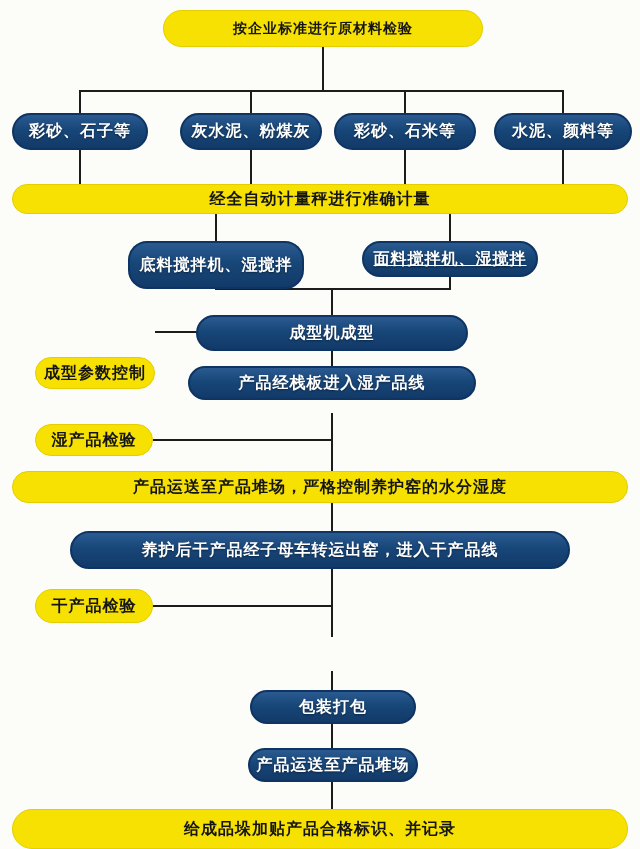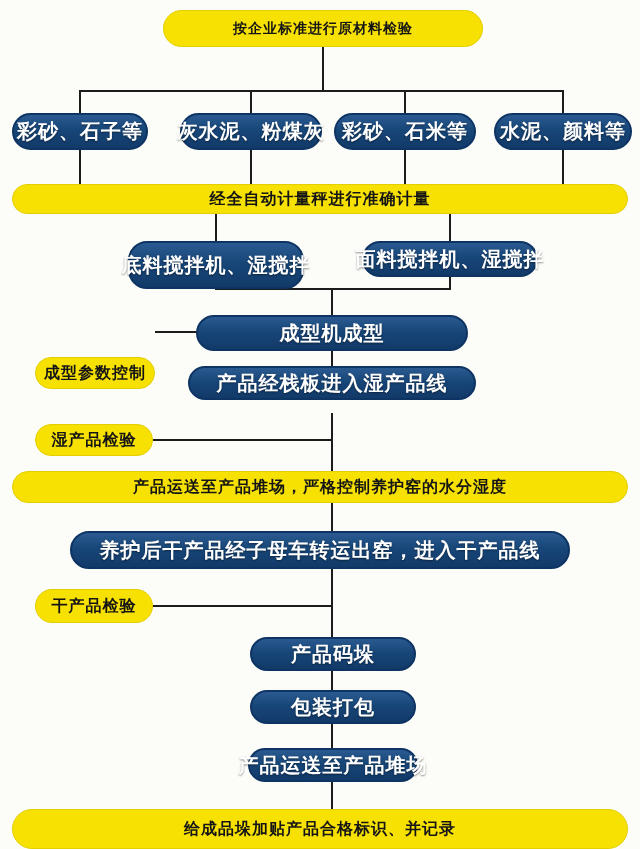--- a/index.html
+++ b/index.html
@@ -18,21 +18,21 @@
     display:flex;align-items:center;justify-content:center;
     box-sizing:border-box;
     font-weight:bold;
     text-align:center;
     white-space:nowrap;
   }
   .navy{
     background:linear-gradient(180deg,#2b5a91 0%,#174678 45%,#123a69 100%);
     border:2px solid #0e3463;
     color:#ffffff;
-    font-size:20px;
+    font-size:16px;
     letter-spacing:1px;
     text-shadow:0 1px 2px rgba(0,0,0,0.45);
     border-radius:19px;
   }
   .yellow{
     background:#f7e103;
     border:1px solid #e3cf00;
     color:#151515;
     font-size:16px;
     letter-spacing:1px;
@@ -85,36 +85,35 @@
   <div class="node yellow big" style="left:163px;top:10px;width:320px;height:37px;">按企业标准进行原材料检验</div>
 
   <div class="node navy" style="left:12px;top:113px;width:136px;height:37px;">彩砂、石子等</div>
   <div class="node navy" style="left:180px;top:113px;width:142px;height:37px;">灰水泥、粉煤灰</div>
   <div class="node navy" style="left:334px;top:113px;width:142px;height:37px;">彩砂、石米等</div>
   <div class="node yellow" style="left:12px;top:184px;width:616px;height:30px;border-radius:15px;">经全自动计量秤进行准确计量</div>
 
   <div class="node navy" style="left:494px;top:113px;width:138px;height:37px;">水泥、颜料等</div>
 
   <div class="node navy" style="left:128px;top:241px;width:176px;height:48px;">底料搅拌机、湿搅拌</div>
-  <div class="node navy" style="left:362px;top:241px;width:176px;height:36px;">面料搅拌机、湿搅拌</div>
+  <div class="node navy" style="left:362px;top:241px;width:176px;height:36px;text-decoration:underline;">面料搅拌机、湿搅拌</div>
 
   <div class="node yellow" style="left:35px;top:317px;width:120px;height:32px;margin-top:40px;">成型参数控制</div>
   <div class="node navy" style="left:196px;top:315px;width:272px;height:36px;">成型机成型</div>
 
   <div class="node navy" style="left:188px;top:366px;width:288px;height:34px;">产品经栈板进入湿产品线</div>
 
   <div class="node yellow" style="left:35px;top:424px;width:118px;height:32px;">湿产品检验</div>
 
   <div class="node yellow" style="left:12px;top:471px;width:616px;height:32px;border-radius:16px;">产品运送至产品堆场，严格控制养护窑的水分湿度</div>
 
   <div class="node navy" style="left:70px;top:531px;width:500px;height:38px;">养护后干产品经子母车转运出窑，进入干产品线</div>
 
   <div class="node yellow" style="left:35px;top:589px;width:118px;height:34px;">干产品检验</div>
 
-  <div class="node navy" style="left:250px;top:637px;width:166px;height:34px;">产品码垛</div>
 
   <div class="node navy" style="left:250px;top:690px;width:166px;height:34px;">包装打包</div>
 
   <div class="node navy" style="left:248px;top:748px;width:170px;height:34px;">产品运送至产品堆场</div>
 
   <div class="node yellow" style="left:12px;top:809px;width:616px;height:40px;border-radius:20px;">给成品垛加贴产品合格标识、并记录</div>
 
 </div>
 
 </body></html>

